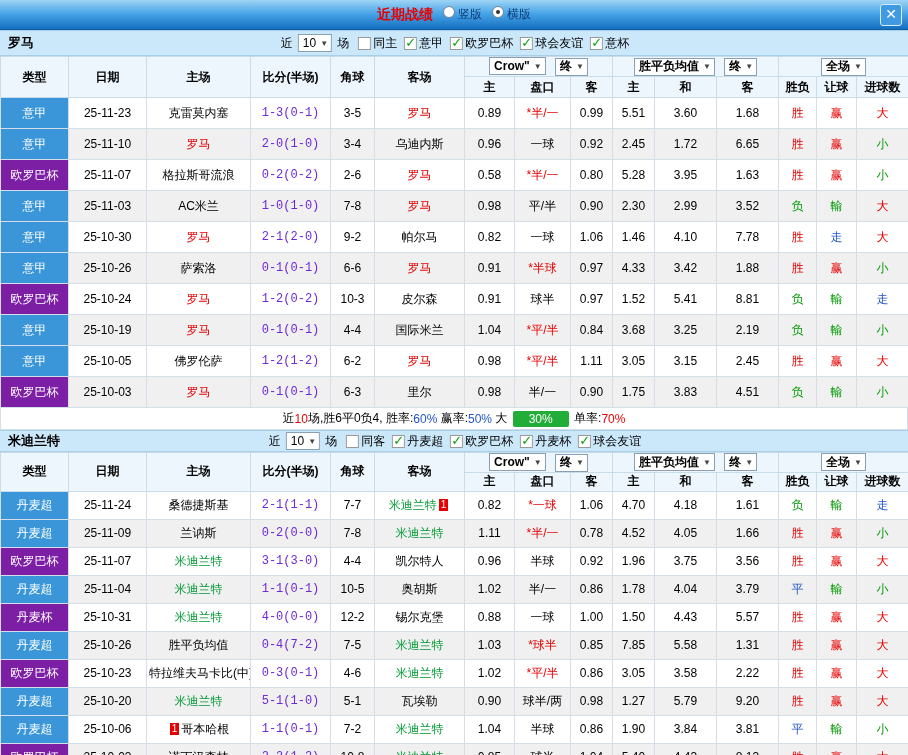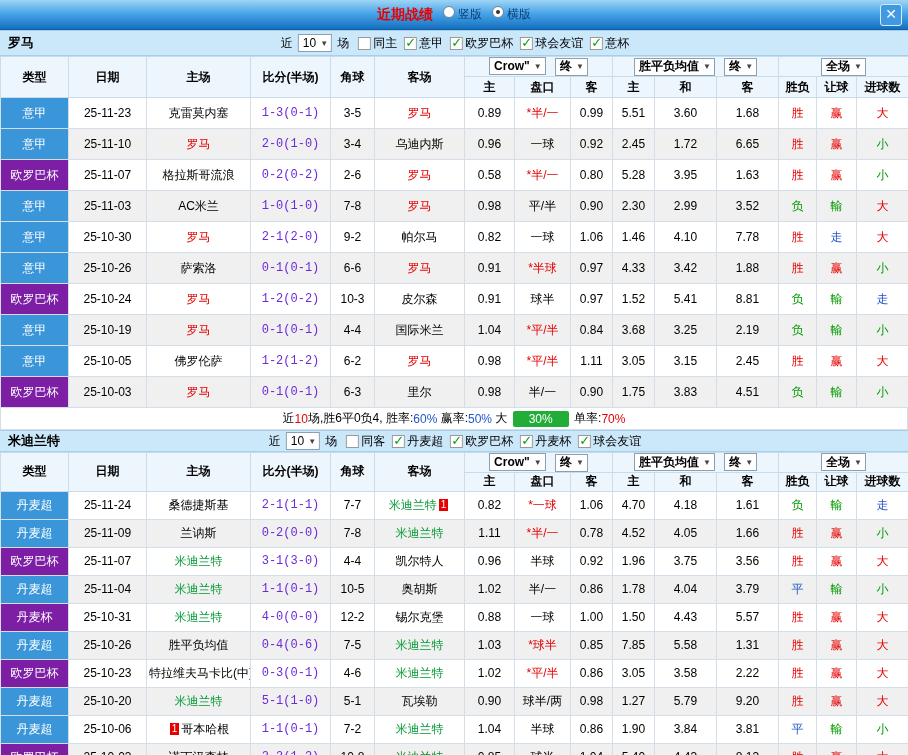--- a/index.html
+++ b/index.html
@@ -571,21 +571,21 @@
           <td class="odds-cell">4.43</td>
           <td class="odds-cell">5.57</td>
           <td class="result-cell c-r">胜</td>
           <td class="result-cell c-r">赢</td>
           <td class="result-cell c-r">大</td>
         </tr>
         <tr>
           <td class="type-cell type-blue">丹麦超</td>
           <td class="date-cell">25-10-26</td>
           <td class="team-cell home-team-cell"><span>胜平负均值</span></td>
-          <td class="score-cell">0-4(0-6)</td>
+          <td class="score-cell">0-4(7-2)</td>
           <td class="corners-cell">7-5</td>
           <td class="team-cell away-team-cell"><span class="c-g" style="color: rgb(0, 153, 51);">米迪兰特</span></td>
           <td class="odds-cell">1.03</td>
           <td class="odds-cell c-r">*球半</td>
           <td class="odds-cell">0.85</td>
           <td class="odds-cell">7.85</td>
           <td class="odds-cell">5.58</td>
           <td class="odds-cell">1.31</td>
           <td class="result-cell c-r">胜</td>
           <td class="result-cell c-r">赢</td>

